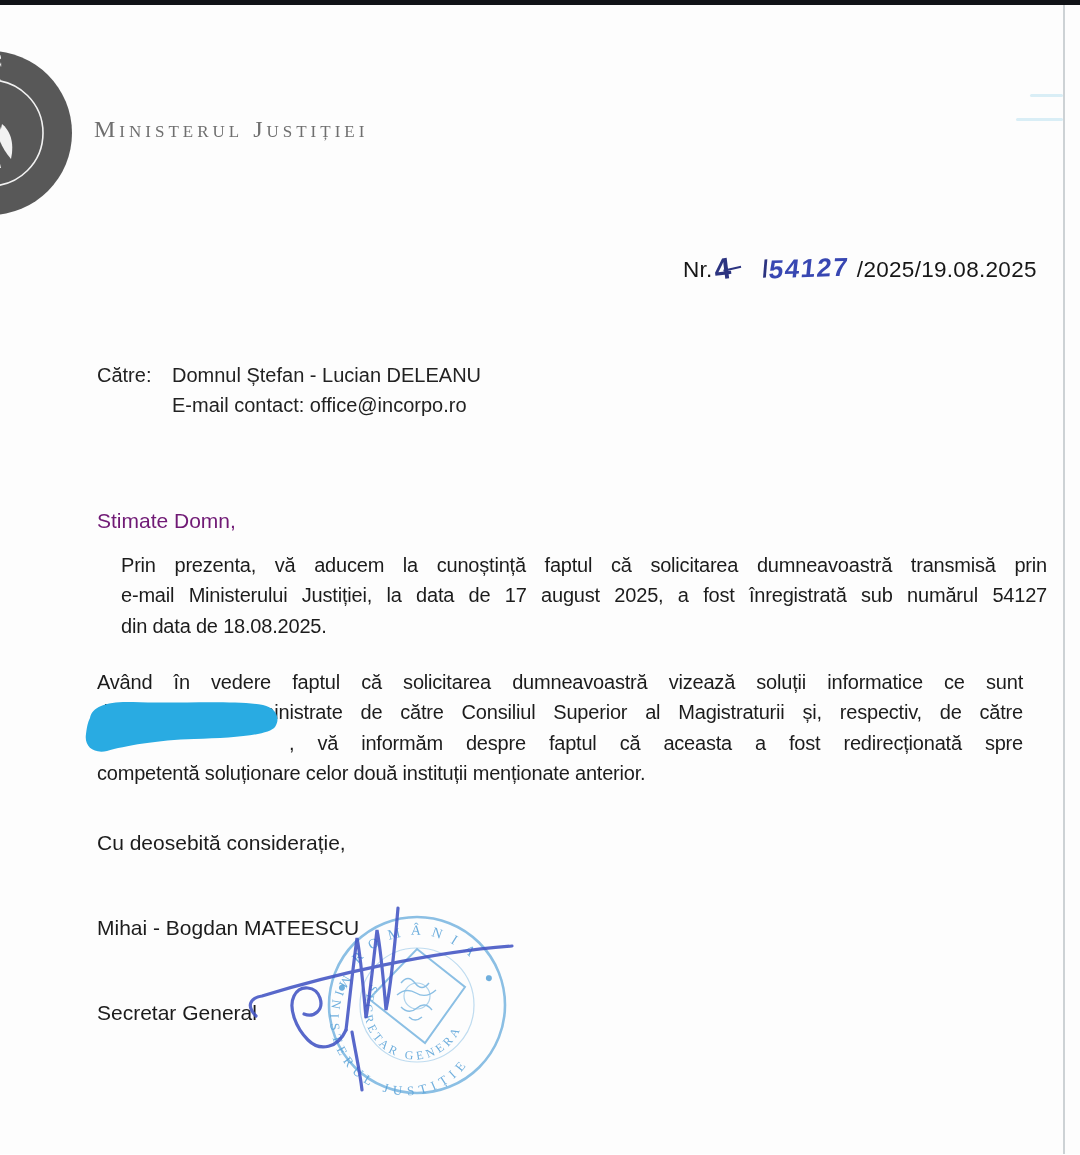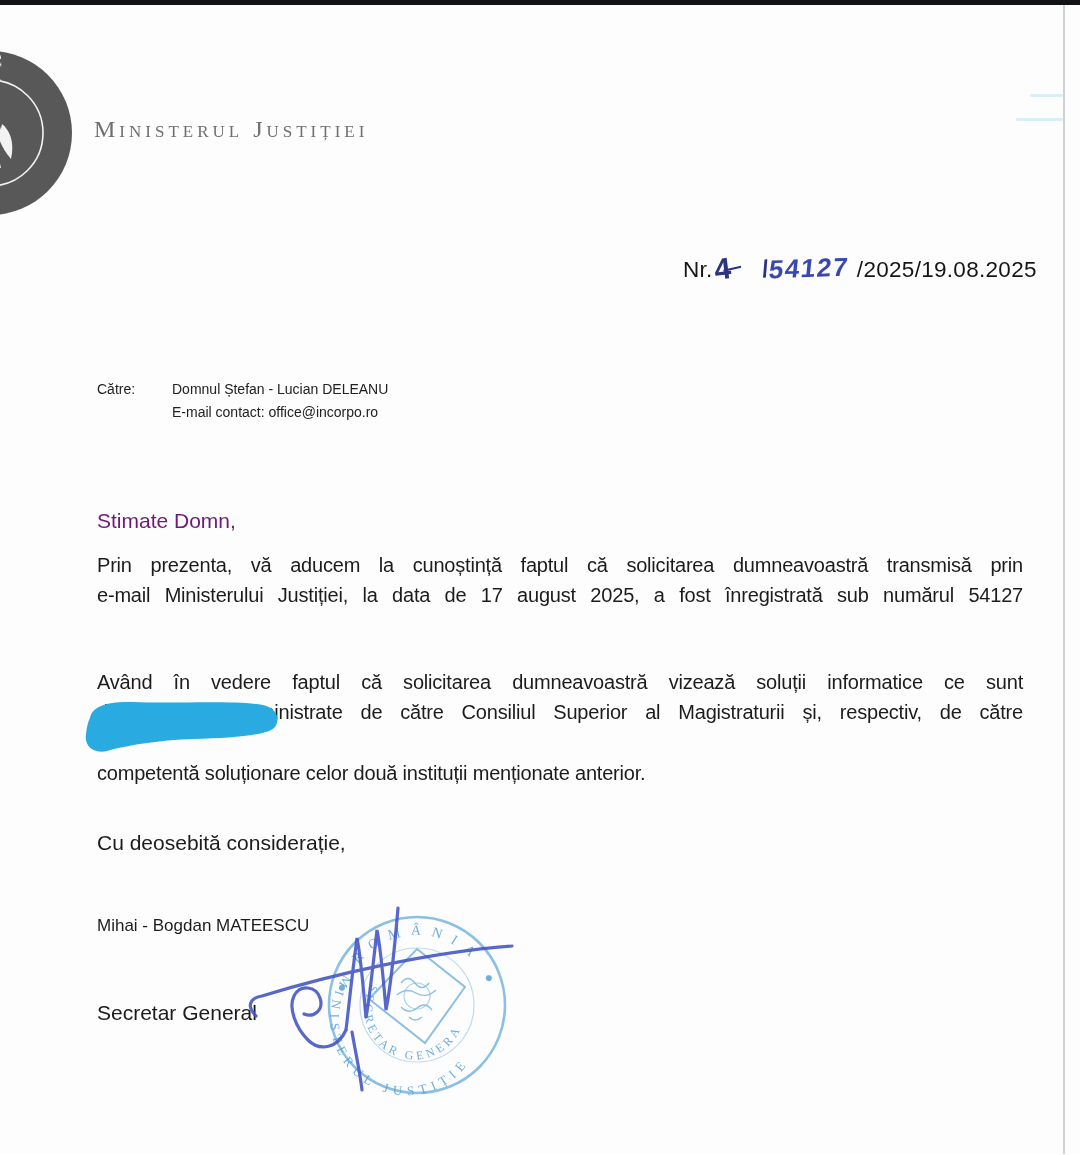--- a/index.html
+++ b/index.html
@@ -24,36 +24,36 @@
   .refline{position:absolute;left:683px;top:250px;font-size:22.5px;color:#161616;white-space:nowrap;}
   .refline .lbl{letter-spacing:.3px;text-align:center;}
   .hand{display:inline-block;font-weight:700;}
   .hand4{font-size:30px;color:#2c3480;transform:rotate(-7deg) translateY(2px);margin:0 4px 0 1px;position:relative;}
   .hand4::after{content:"";position:absolute;left:9px;top:17px;width:18px;height:2.4px;background:#2c3480;transform:rotate(-6deg);}
   .gap1{display:inline-block;width:28px;}
   .hslash{font-size:24px;color:#2c3480;transform:rotate(-6deg);font-weight:700;}
   .hnum{font-size:26px;color:#3847b2;transform:skewX(-8deg) rotate(-2deg);letter-spacing:1.5px;margin:0 8px 0 0;}
   .suffix{letter-spacing:.3px;}
 
-  .addr{position:absolute;left:97px;top:381px;font-size:14px;color:#222;}
+  .addr{position:absolute;left:97px;top:364px;font-size:20px;color:#222;}
   .addr .to{display:inline-block;width:75px;}
   .addr .l2{margin-top:7px;margin-left:75px;}
 
   .salutation{position:absolute;left:97px;top:509px;font-size:21px;color:#701a75;}
 
   .para{position:absolute;left:97px;width:926px;font-size:20px;line-height:30.4px;
         letter-spacing:-.2px;color:#1c1c1c;}
-  .p1{top:550px;}
+  .p1{top:550px;margin-left:24px;}
   .p2{top:658px;margin-top:9px;}
   .pl{white-space:normal;}
   .j{text-align:justify;text-align-last:justify;}
   .redspace{display:inline-block;width:192px;height:1px;}
 
   .closing{position:absolute;left:97px;top:831px;font-size:21px;}
-  .signer{position:absolute;left:97px;top:916px;font-size:17px;}
+  .signer{position:absolute;left:97px;top:916px;font-size:21px;}
   .sigtitle{position:absolute;left:97px;top:1001px;font-size:21px;}
 
   .redaction{position:absolute;left:78px;top:696px;width:212px;height:64px;z-index:5;}
   .stamp{position:absolute;left:303px;top:891px;width:230px;height:226px;z-index:3;}
   .stamp text{font-family:"Liberation Serif",serif;fill:#58a2d8;opacity:.85;}
   .signature{position:absolute;left:235px;top:893px;width:300px;height:205px;z-index:4;}
 
   .seal text{font-family:"Liberation Serif",serif;fill:#f4f4f4;}
 </style>
 </head>
@@ -99,27 +99,28 @@
       <span class="to">Către:</span><span>Domnul Ștefan - Lucian DELEANU</span>
     </div>
     <div class="l2">E-mail contact: office@incorpo.ro</div>
   </div>
 
   <div class="salutation">Stimate Domn,</div>
 
   <div class="para p1">
     <div class="pl j">Prin prezenta, vă aducem la cunoștință faptul că solicitarea dumneavoastră transmisă prin</div>
     <div class="pl j">e-mail Ministerului Justiției, la data de 17 august 2025, a fost înregistrată sub numărul 54127</div>
+    <div class="pl">din data de 18.08.2025.</div>
   </div>
 
   <div class="para p2">
     <div class="pl j">Având în vedere faptul că solicitarea dumneavoastră vizează soluții informatice ce sunt</div>
     <div class="pl j">dezvoltate și administrate de către Consiliul Superior al Magistraturii și, respectiv, de către</div>
     <div class="pl j">
-      <span class="redspace"></span>
+      <span class="redspace"></span><span>, vă informăm despre faptul că aceasta a fost redirecționată spre</span>
     </div>
     <div class="pl">competentă soluționare celor două instituții menționate anterior.</div>
   </div>
 
   <div class="closing">Cu deosebită considerație,</div>
   <div class="signer">Mihai - Bogdan MATEESCU</div>
   <div class="sigtitle">Secretar General</div>
 
   <svg class="redaction" viewBox="0 0 212 64">
     <path fill="#29abe2" d="M 12 22 C 14 10 30 5 55 6 C 95 8 155 4 185 9 C 198 12 203 22 197 31

